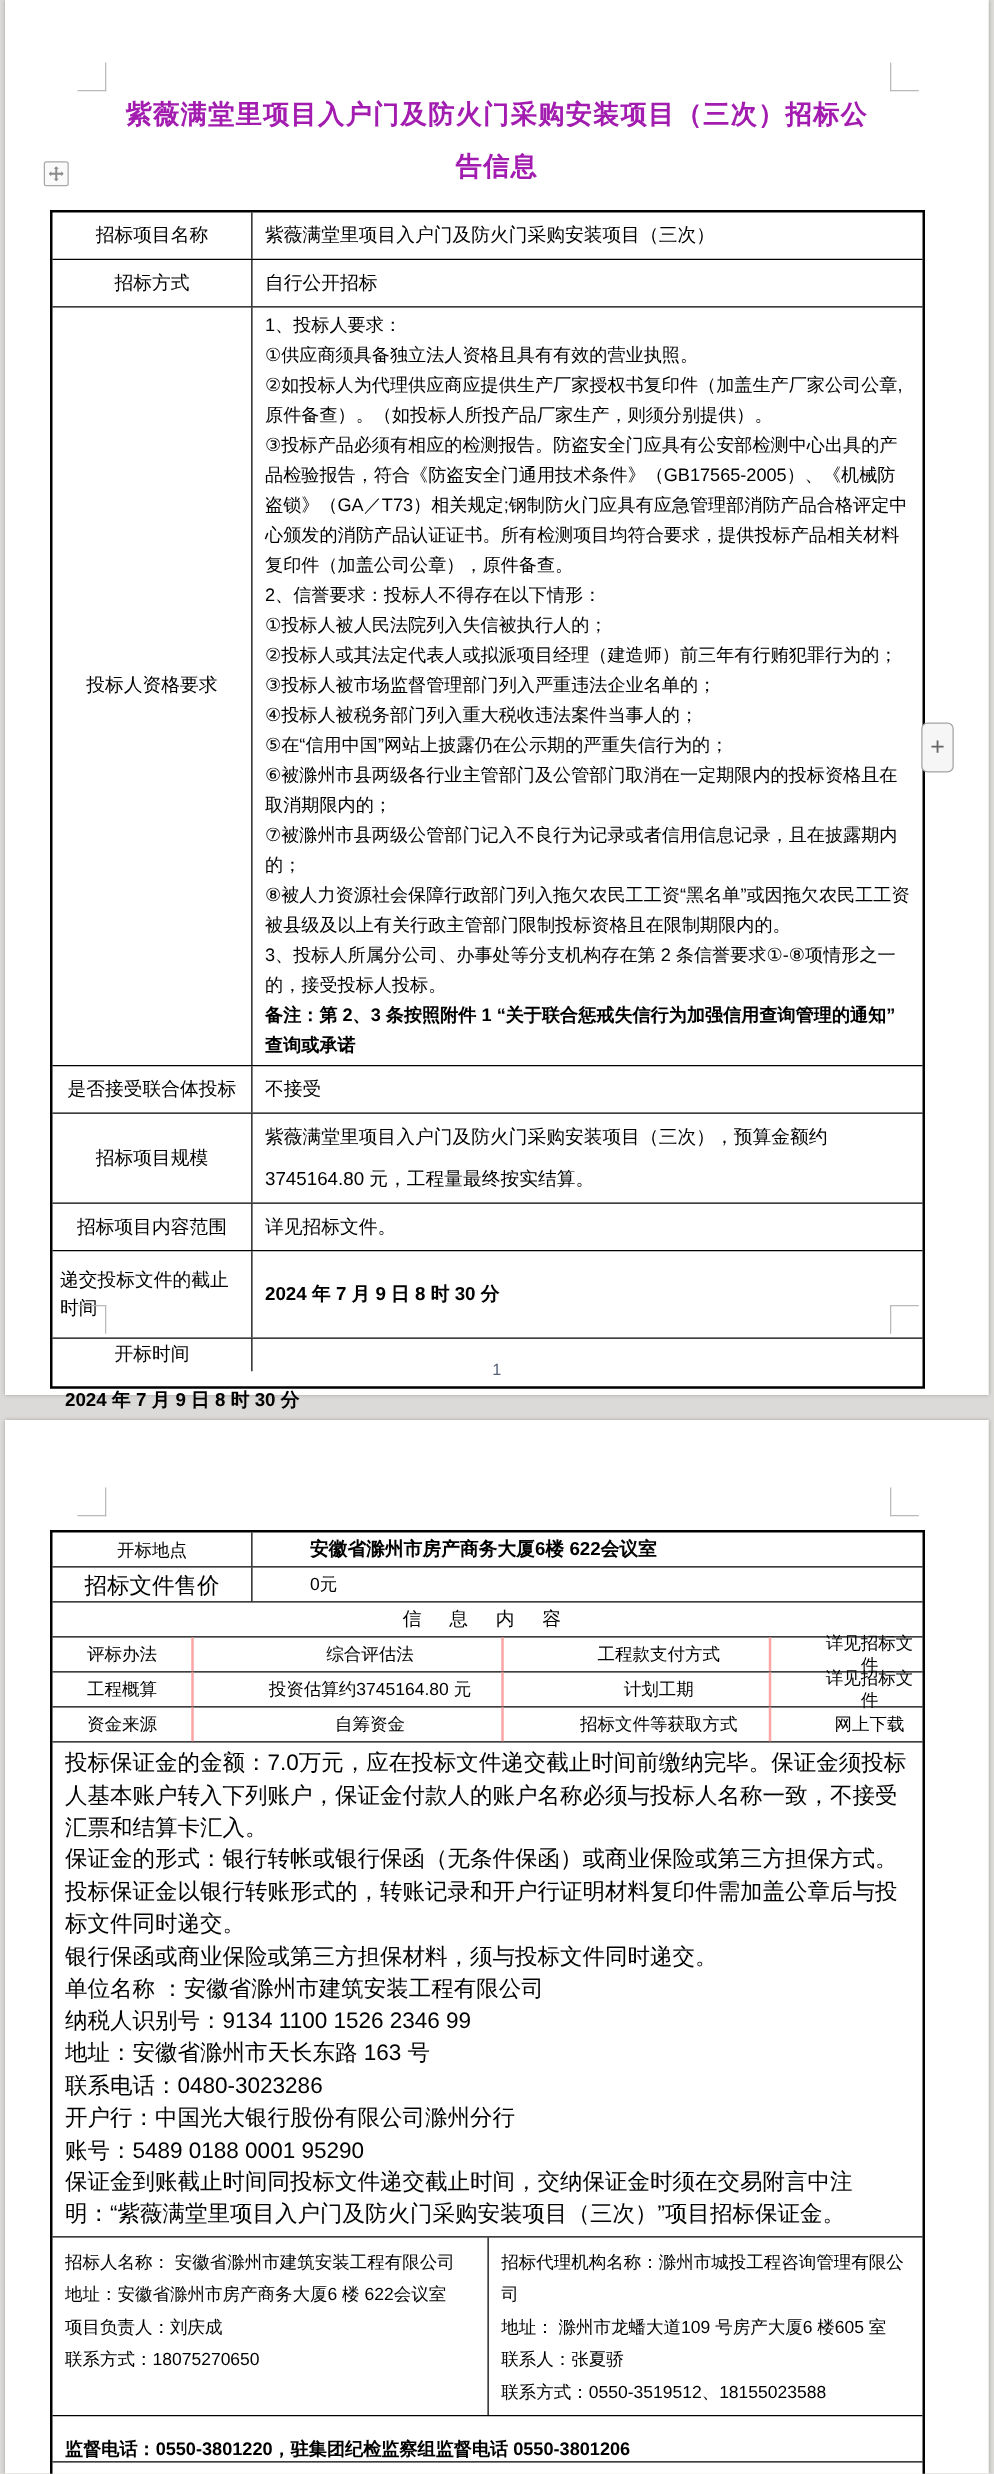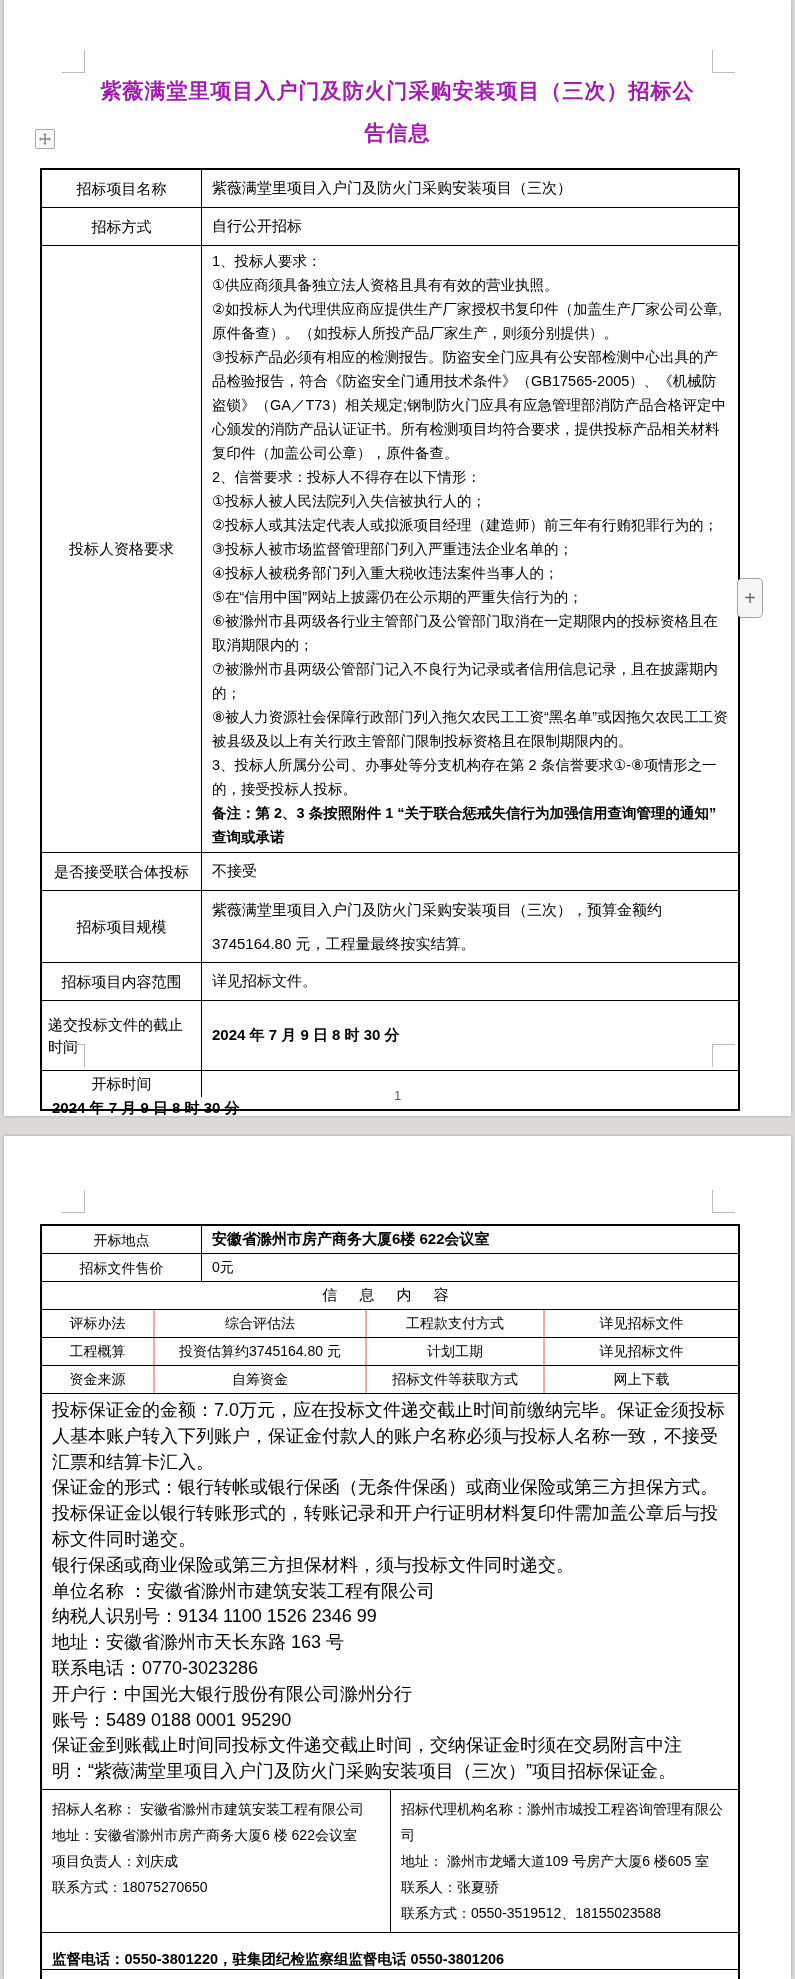--- a/index.html
+++ b/index.html
@@ -18,22 +18,22 @@
   .doc-title{position:absolute;top:70px;left:0;right:0;padding:0 92px;text-align:center;
     font-size:21px;font-weight:bold;line-height:42px;letter-spacing:1px;color:#a21caf;
     font-family:"Liberation Serif","DejaVu Serif",serif;}
   
   .t{position:absolute;left:36px;width:700px;border:2px solid #000;box-sizing:border-box;background:#fff;color:#000;}
   .r{display:flex;align-items:stretch;border-bottom:1px solid #000;box-sizing:border-box;}
   .r:last-child{border-bottom:none;flex-direction:column;}
   .cell{box-sizing:border-box;}
   .lab{width:160px;min-width:160px;display:flex;align-items:center;justify-content:center;
     text-align:left;padding:2px 6px;border-right:1px solid #000;font-size:15px;line-height:22px;}
-  .val{flex:1;display:flex;align-items:center;padding:2px 10px;font-size:15px;}
-  .h38{height:38px;} .h72{height:72px;} .h70{height:70px;} .h28{height:28px;}
+  .val{flex:1;display:flex;align-items:center;padding:14px 10px;font-size:15px;}
+  .h38{height:38px;} .h72{height:72px;} .h70{height:70px;} .h28{height:28px;gap:36px;}
   .bold{font-weight:bold;}
   .qual{flex:1;padding:3px 10px;font-size:14.5px;line-height:24px;}
   .qual p{margin:0;}
   .scale-val{line-height:34px;}
   
   .pagenum{position:absolute;top:1088px;left:0;right:0;text-align:center;font-size:13px;color:#55607a;}
   
   .t2row-val{flex:1;display:flex;align-items:center;padding:0 10px;font-size:14px;}
   .sec-head{flex:1;display:flex;align-items:center;justify-content:center;font-size:15px;letter-spacing:9px;}
   .g1{width:113px;min-width:113px;} .g2{width:212px;min-width:212px;} .g3{width:178px;min-width:178px;} .g4{flex:1;}
@@ -162,21 +162,21 @@
     <div class="t" style="top:88px;">
       <div class="r h28">
         <div class="cell lab" style="font-size:14px;">
             <span>开标地点</span>
           </div>
         <div class="cell t2row-val bold" style="font-size:15px;">
             <span>安徽省滁州市房产商务大厦6楼 622会议室</span>
           </div>
       </div>
       <div class="r h28">
-        <div class="cell lab" style="font-size:14px;">
+        <div class="cell lab" style="font-size:18px;">
             <span>招标文件售价</span>
           </div>
         <div class="cell t2row-val">
             <span>0元</span>
           </div>
       </div>
       <div class="r h28">
         <div class="cell sec-head">信 息 内 容</div>
       </div>
       <div class="r h28">
@@ -223,21 +223,21 @@
       </div>
       <div class="r">
         <div class="cell deposit">
           <p>投标保证金的金额：7.0万元，应在投标文件递交截止时间前缴纳完毕。保证金须投标人基本账户转入下列账户，保证金付款人的账户名称必须与投标人名称一致，不接受汇票和结算卡汇入。</p>
           <p>保证金的形式：银行转帐或银行保函（无条件保函）或商业保险或第三方担保方式。</p>
           <p>投标保证金以银行转账形式的，转账记录和开户行证明材料复印件需加盖公章后与投标文件同时递交。</p>
           <p>银行保函或商业保险或第三方担保材料，须与投标文件同时递交。</p>
           <p>单位名称 ：安徽省滁州市建筑安装工程有限公司</p>
           <p>纳税人识别号：9134 1100 1526 2346 99</p>
           <p>地址：安徽省滁州市天长东路 163 号</p>
-          <p>联系电话：0770-3023286</p>
+          <p>联系电话：0480-3023286</p>
           <p>开户行：中国光大银行股份有限公司滁州分行</p>
           <p>账号：5489 0188 0001 95290</p>
           <p>保证金到账截止时间同投标文件递交截止时间，交纳保证金时须在交易附言中注明：“紫薇满堂里项目入户门及防火门采购安装项目（三次）”项目招标保证金。</p>
         </div>
       </div>
       <div class="r">
         <div class="cell half lft">
           <div>招标人名称： 安徽省滁州市建筑安装工程有限公司</div>
           <div>地址：安徽省滁州市房产商务大厦6 楼 622会议室</div>
           <div>项目负责人：刘庆成</div>

